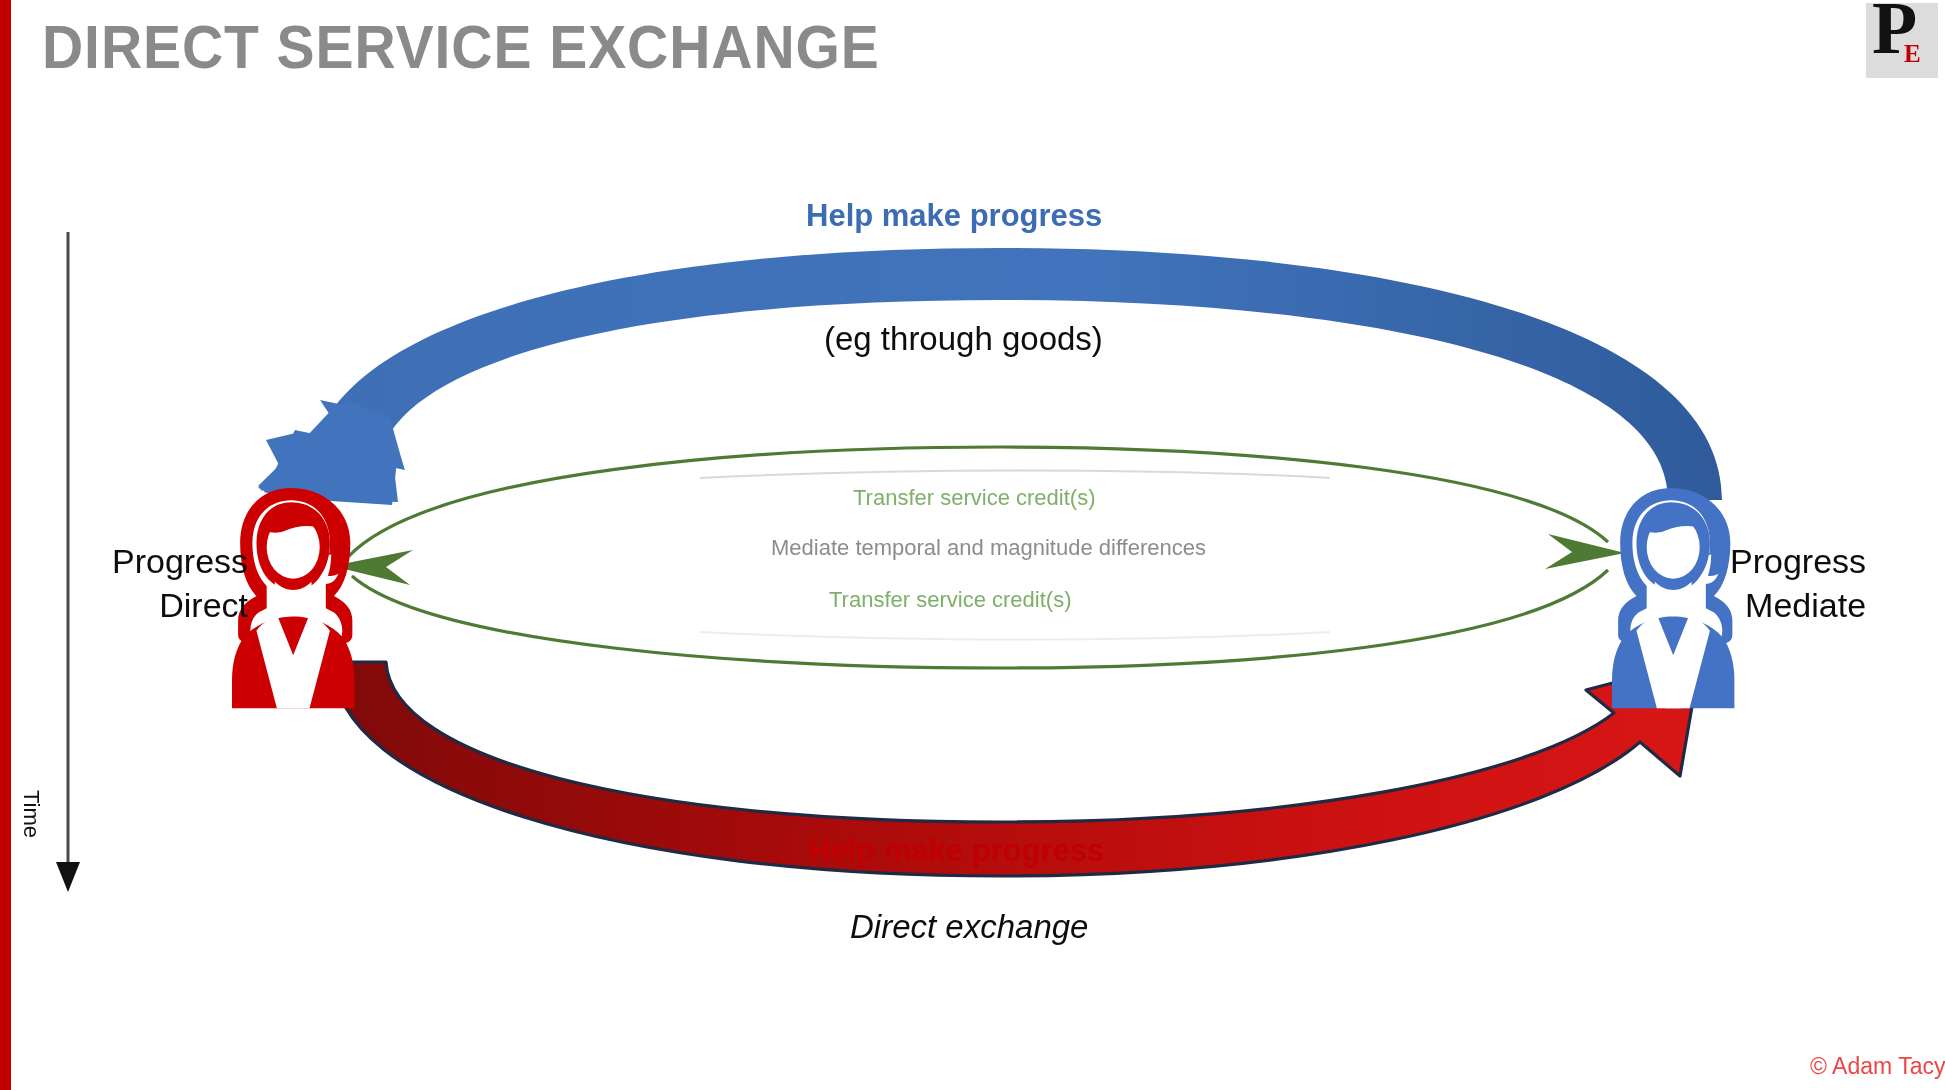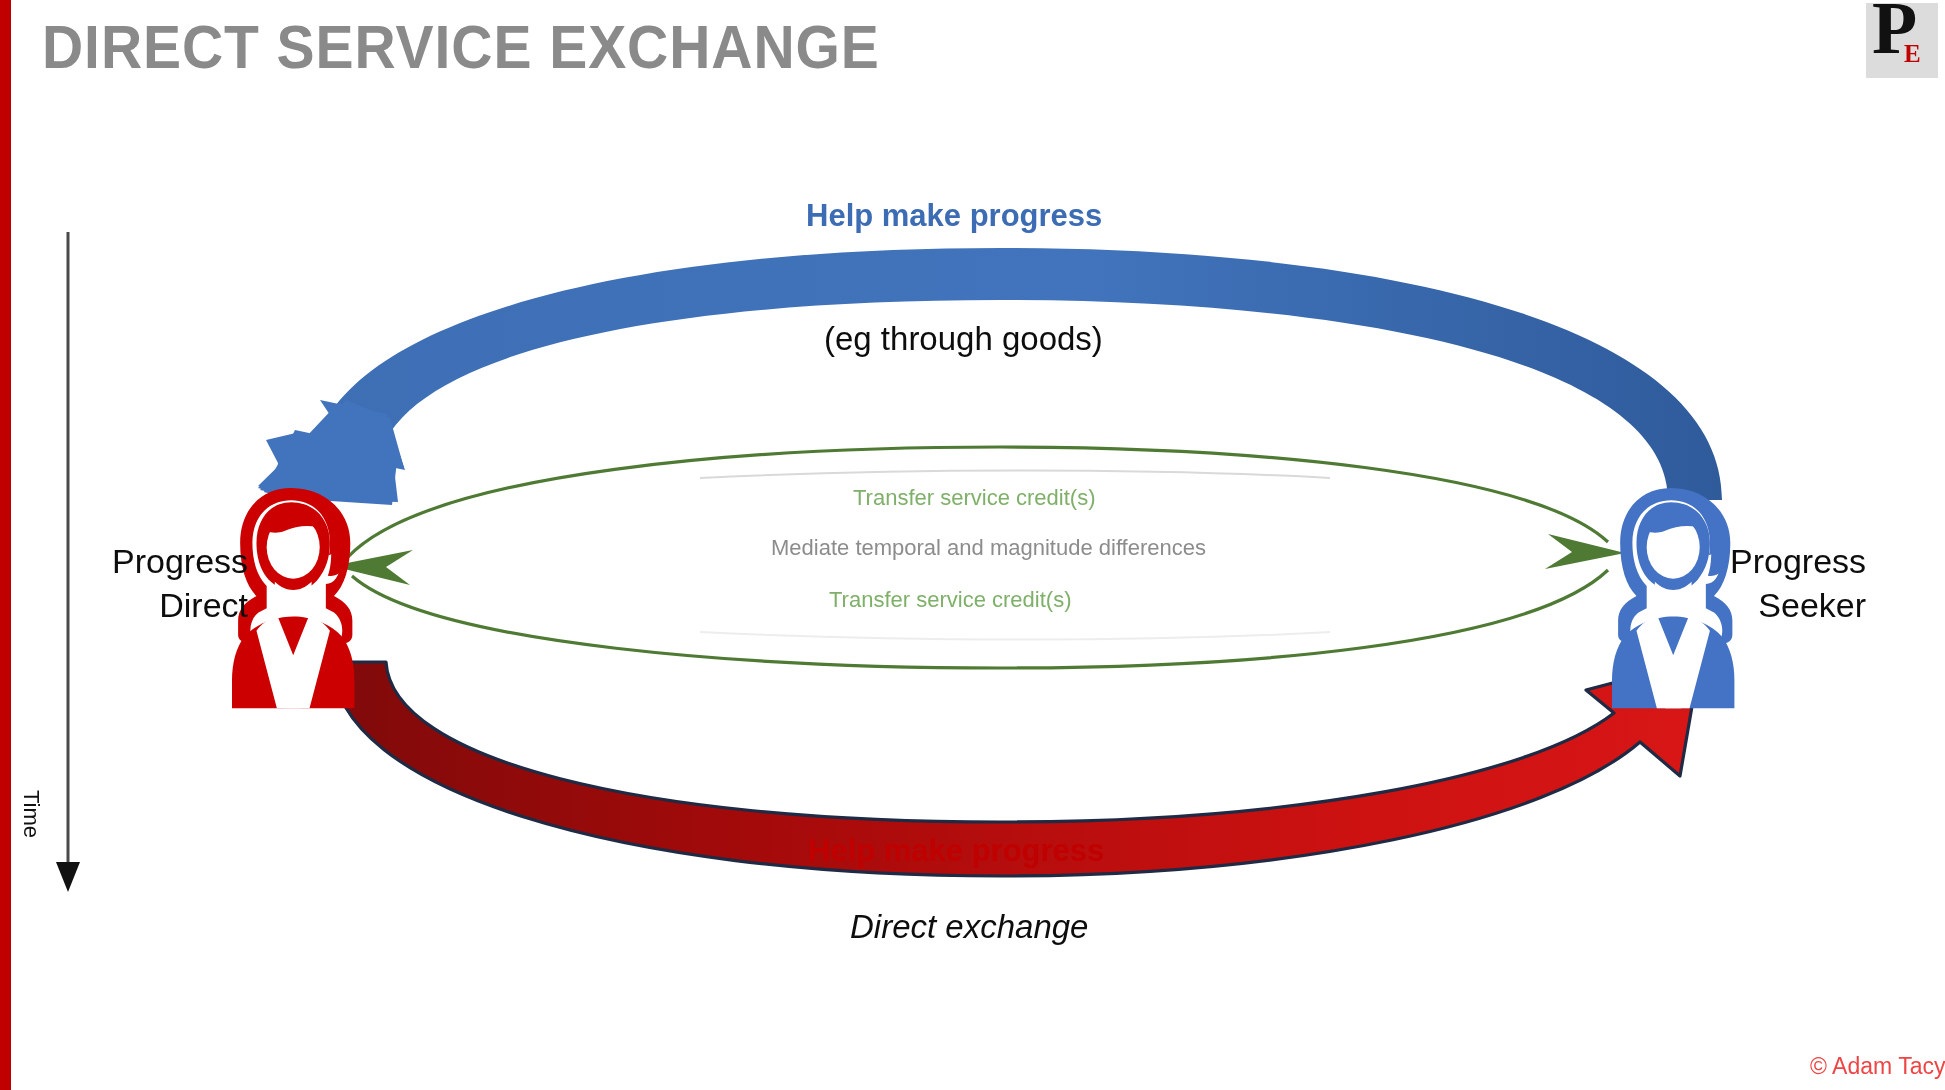--- a/index.html
+++ b/index.html
@@ -204,20 +204,20 @@
   <div class="lbl t-help-bot">Help make progress</div>
   <div class="lbl t-direx">Direct exchange</div>
 
   <div class="lbl t-seeker">
     <div>Progress</div>
     <div>Direct</div>
   </div>
 
   <div class="lbl t-helper">
     <div>Progress</div>
-    <div>Seeker</div>
+    <div>Mediate</div>
   </div>
 
   <div class="t-time">Time</div>
 
   <div class="f-cr">© Adam Tacy</div>
 
 </div>
 
 </body></html>

